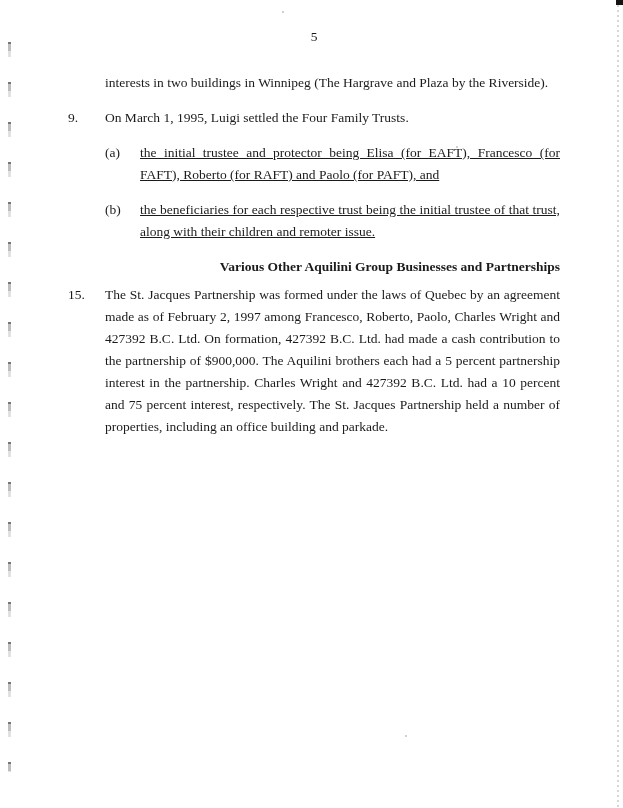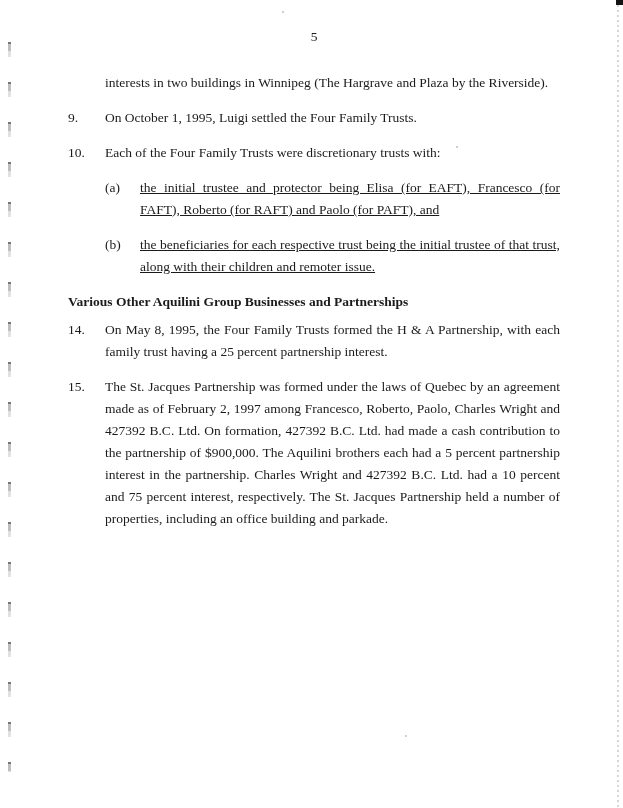--- a/index.html
+++ b/index.html
@@ -101,20 +101,21 @@
     flex-shrink: 0;
   }
   .subpara .stext {
     width: 420px;
     text-align: justify;
     text-decoration: underline;
   }
   .section-heading {
     font-weight: 700;
     margin-bottom: 6px;
+    text-align: right;
   }
 </style>
 </head>
 <body>
 
 <div class="page">
 
   <div class="left-marks"></div>
   <div class="right-edge-line"></div>
   <div class="corner-mark"></div>
@@ -124,47 +125,39 @@
   <div class="speck s4"></div>
 
   <div class="content">
 
     <div class="page-number">5</div>
 
     <div class="continuation">interests in two buildings in Winnipeg (The Hargrave and Plaza by the Riverside).</div>
 
     <div class="para">
       <span class="num">9.</span>
-      <div class="ptext">On October 1, 1995, Luigi settled the Four Family Trusts.</div>
+      <div class="ptext">On March 1, 1995, Luigi settled the Four Family Trusts.</div>
     </div>
 
-    <div class="para">
-      <span class="num">10.</span>
-      <div class="ptext">Each of the Four Family Trusts were discretionary trusts with:</div>
-    </div>
 
     <div class="subpara">
       <span class="letter">(a)</span>
       <div class="stext">the initial trustee and protector being Elisa (for EAFT), Francesco (for FAFT), Roberto (for RAFT) and Paolo (for PAFT), and</div>
     </div>
 
     <div class="subpara">
       <span class="letter">(b)</span>
       <div class="stext">the beneficiaries for each respective trust being the initial trustee of that trust, along with their children and remoter issue.</div>
     </div>
 
 
 
 
     <div class="section-heading">Various Other Aquilini Group Businesses and Partnerships</div>
 
-    <div class="para">
-      <span class="num">14.</span>
-      <div class="ptext">On May 8, 1995, the Four Family Trusts formed the H &amp; A Partnership, with each family trust having a 25 percent partnership interest.</div>
-    </div>
 
     <div class="para">
       <span class="num">15.</span>
       <div class="ptext">The St. Jacques Partnership was formed under the laws of Quebec by an agreement made as of February 2, 1997 among Francesco, Roberto, Paolo, Charles Wright and 427392 B.C. Ltd. On formation, 427392 B.C. Ltd. had made a cash contribution to the partnership of $900,000. The Aquilini brothers each had a 5 percent partnership interest in the partnership. Charles Wright and 427392 B.C. Ltd. had a 10 percent and 75 percent interest, respectively. The St. Jacques Partnership held a number of properties, including an office building and parkade.</div>
     </div>
 
   </div>
 </div>
 
 </body></html>

